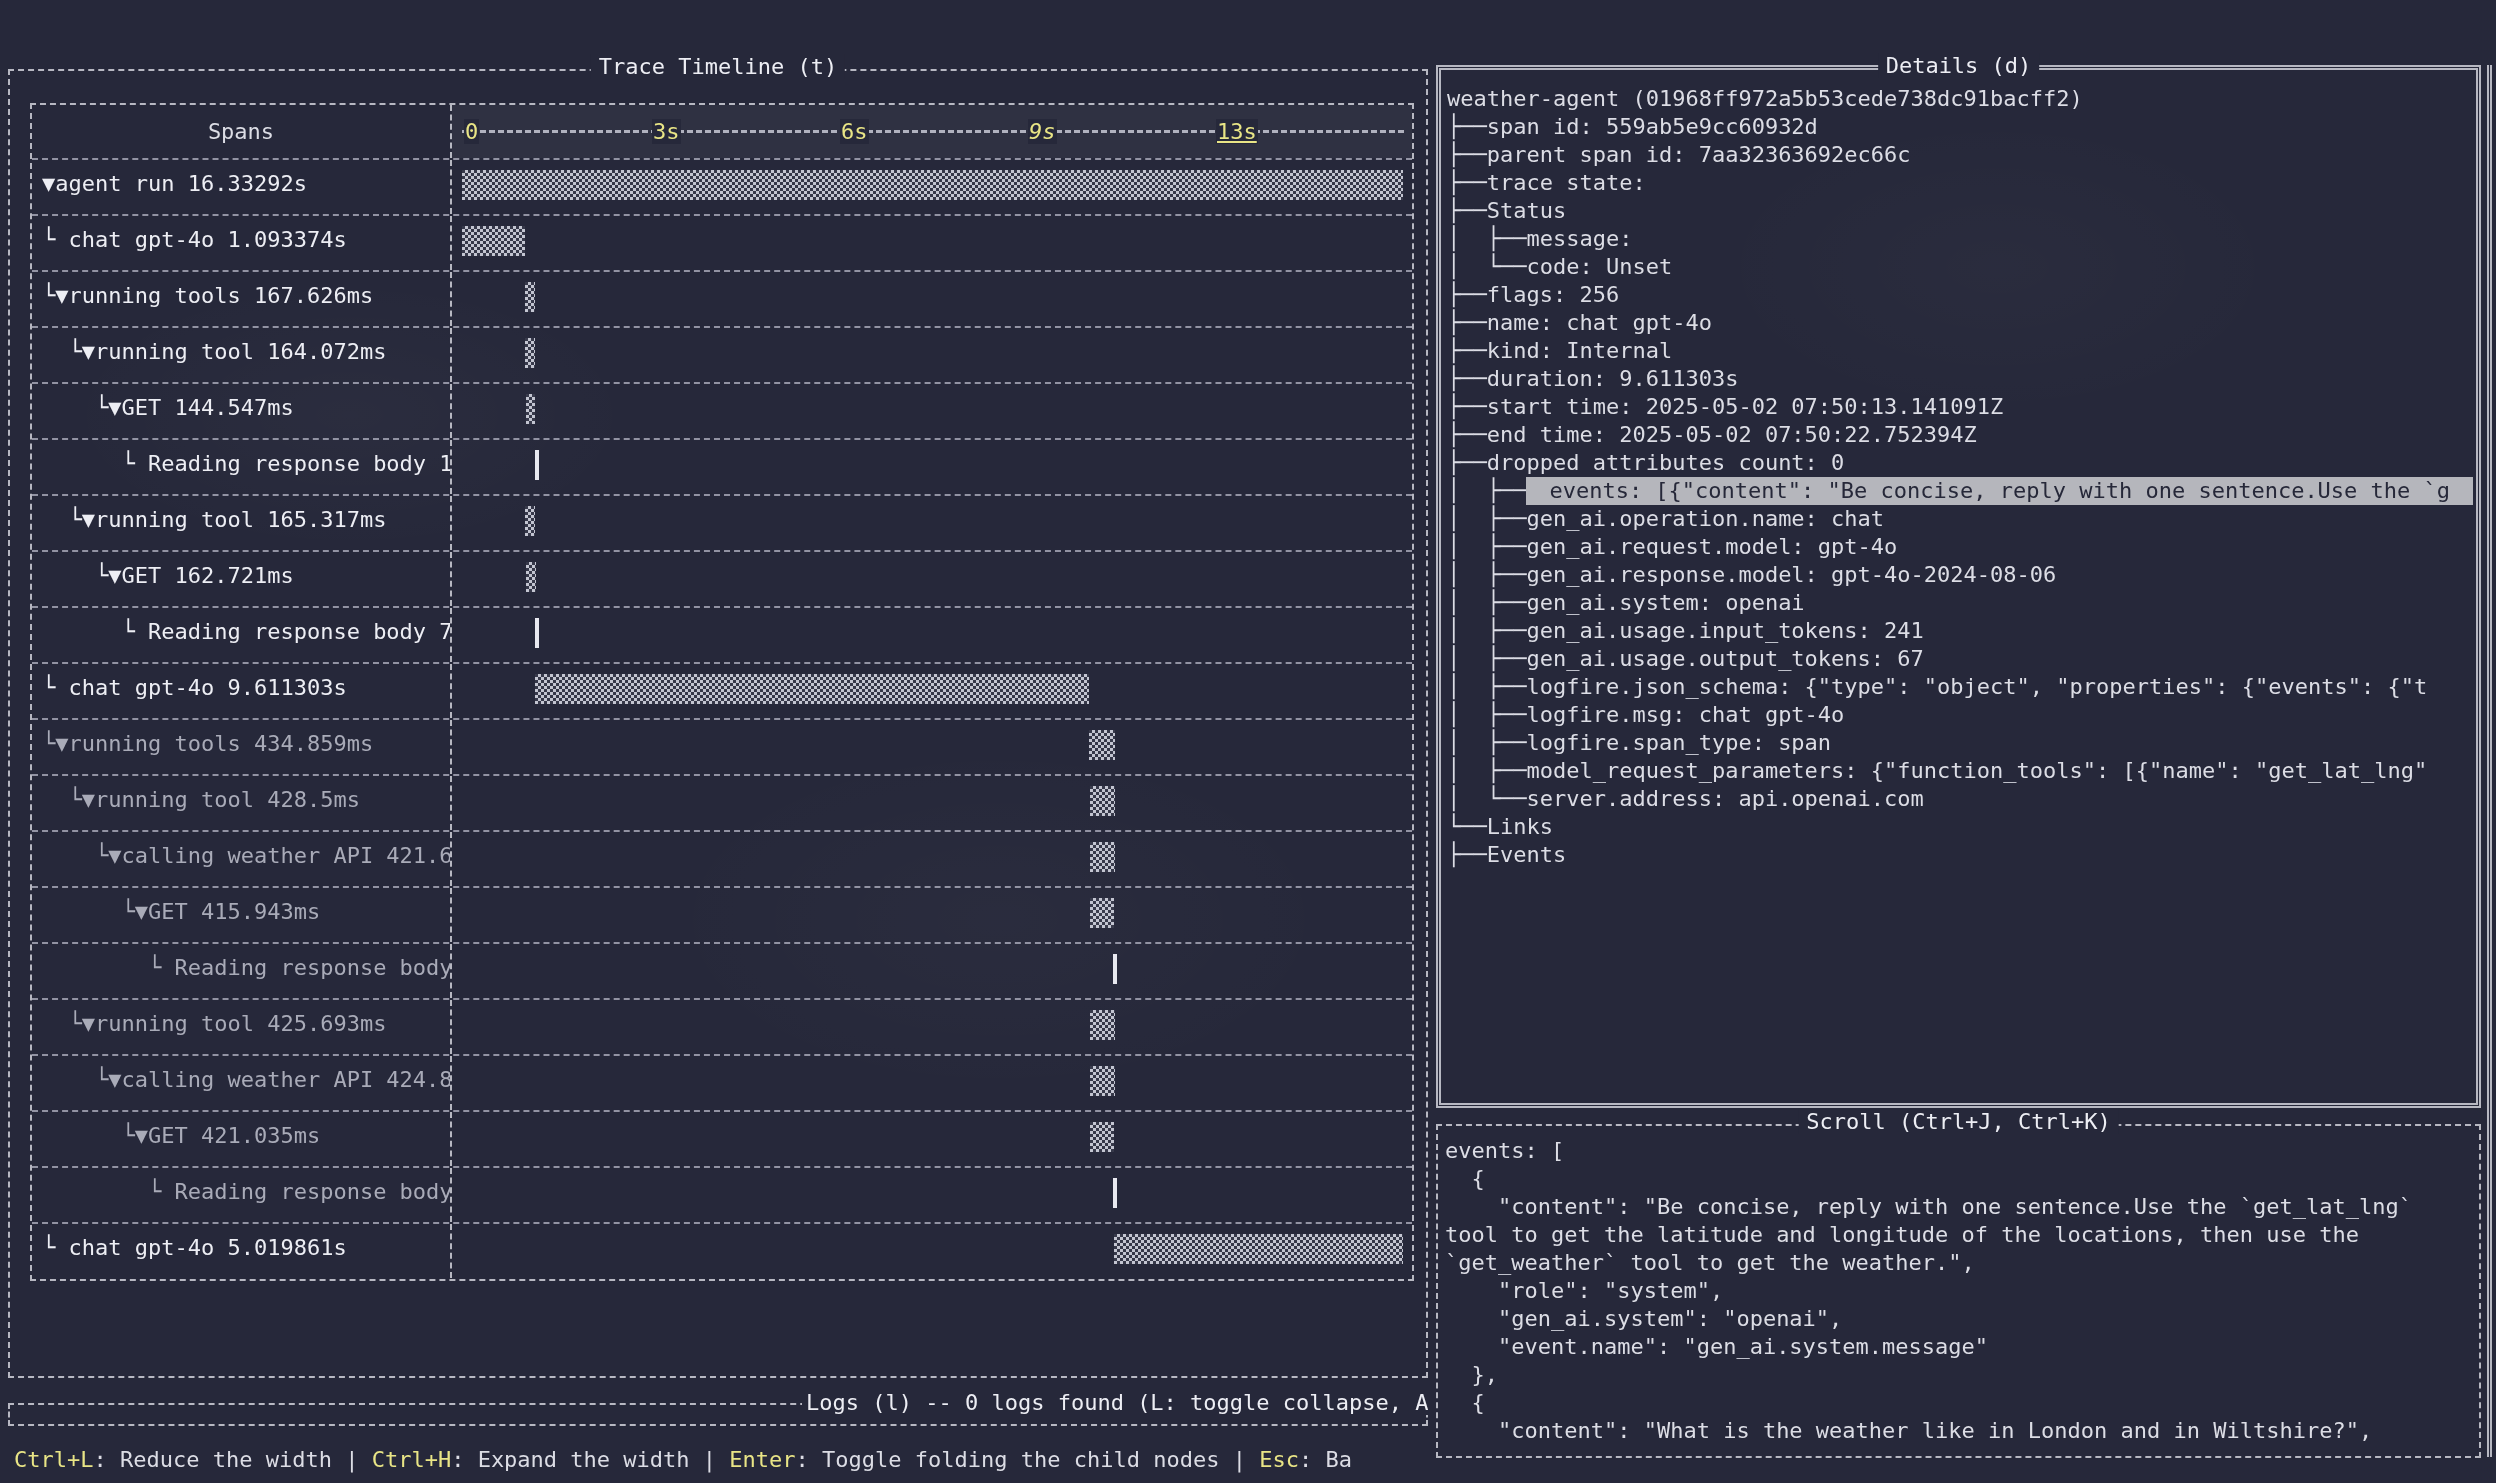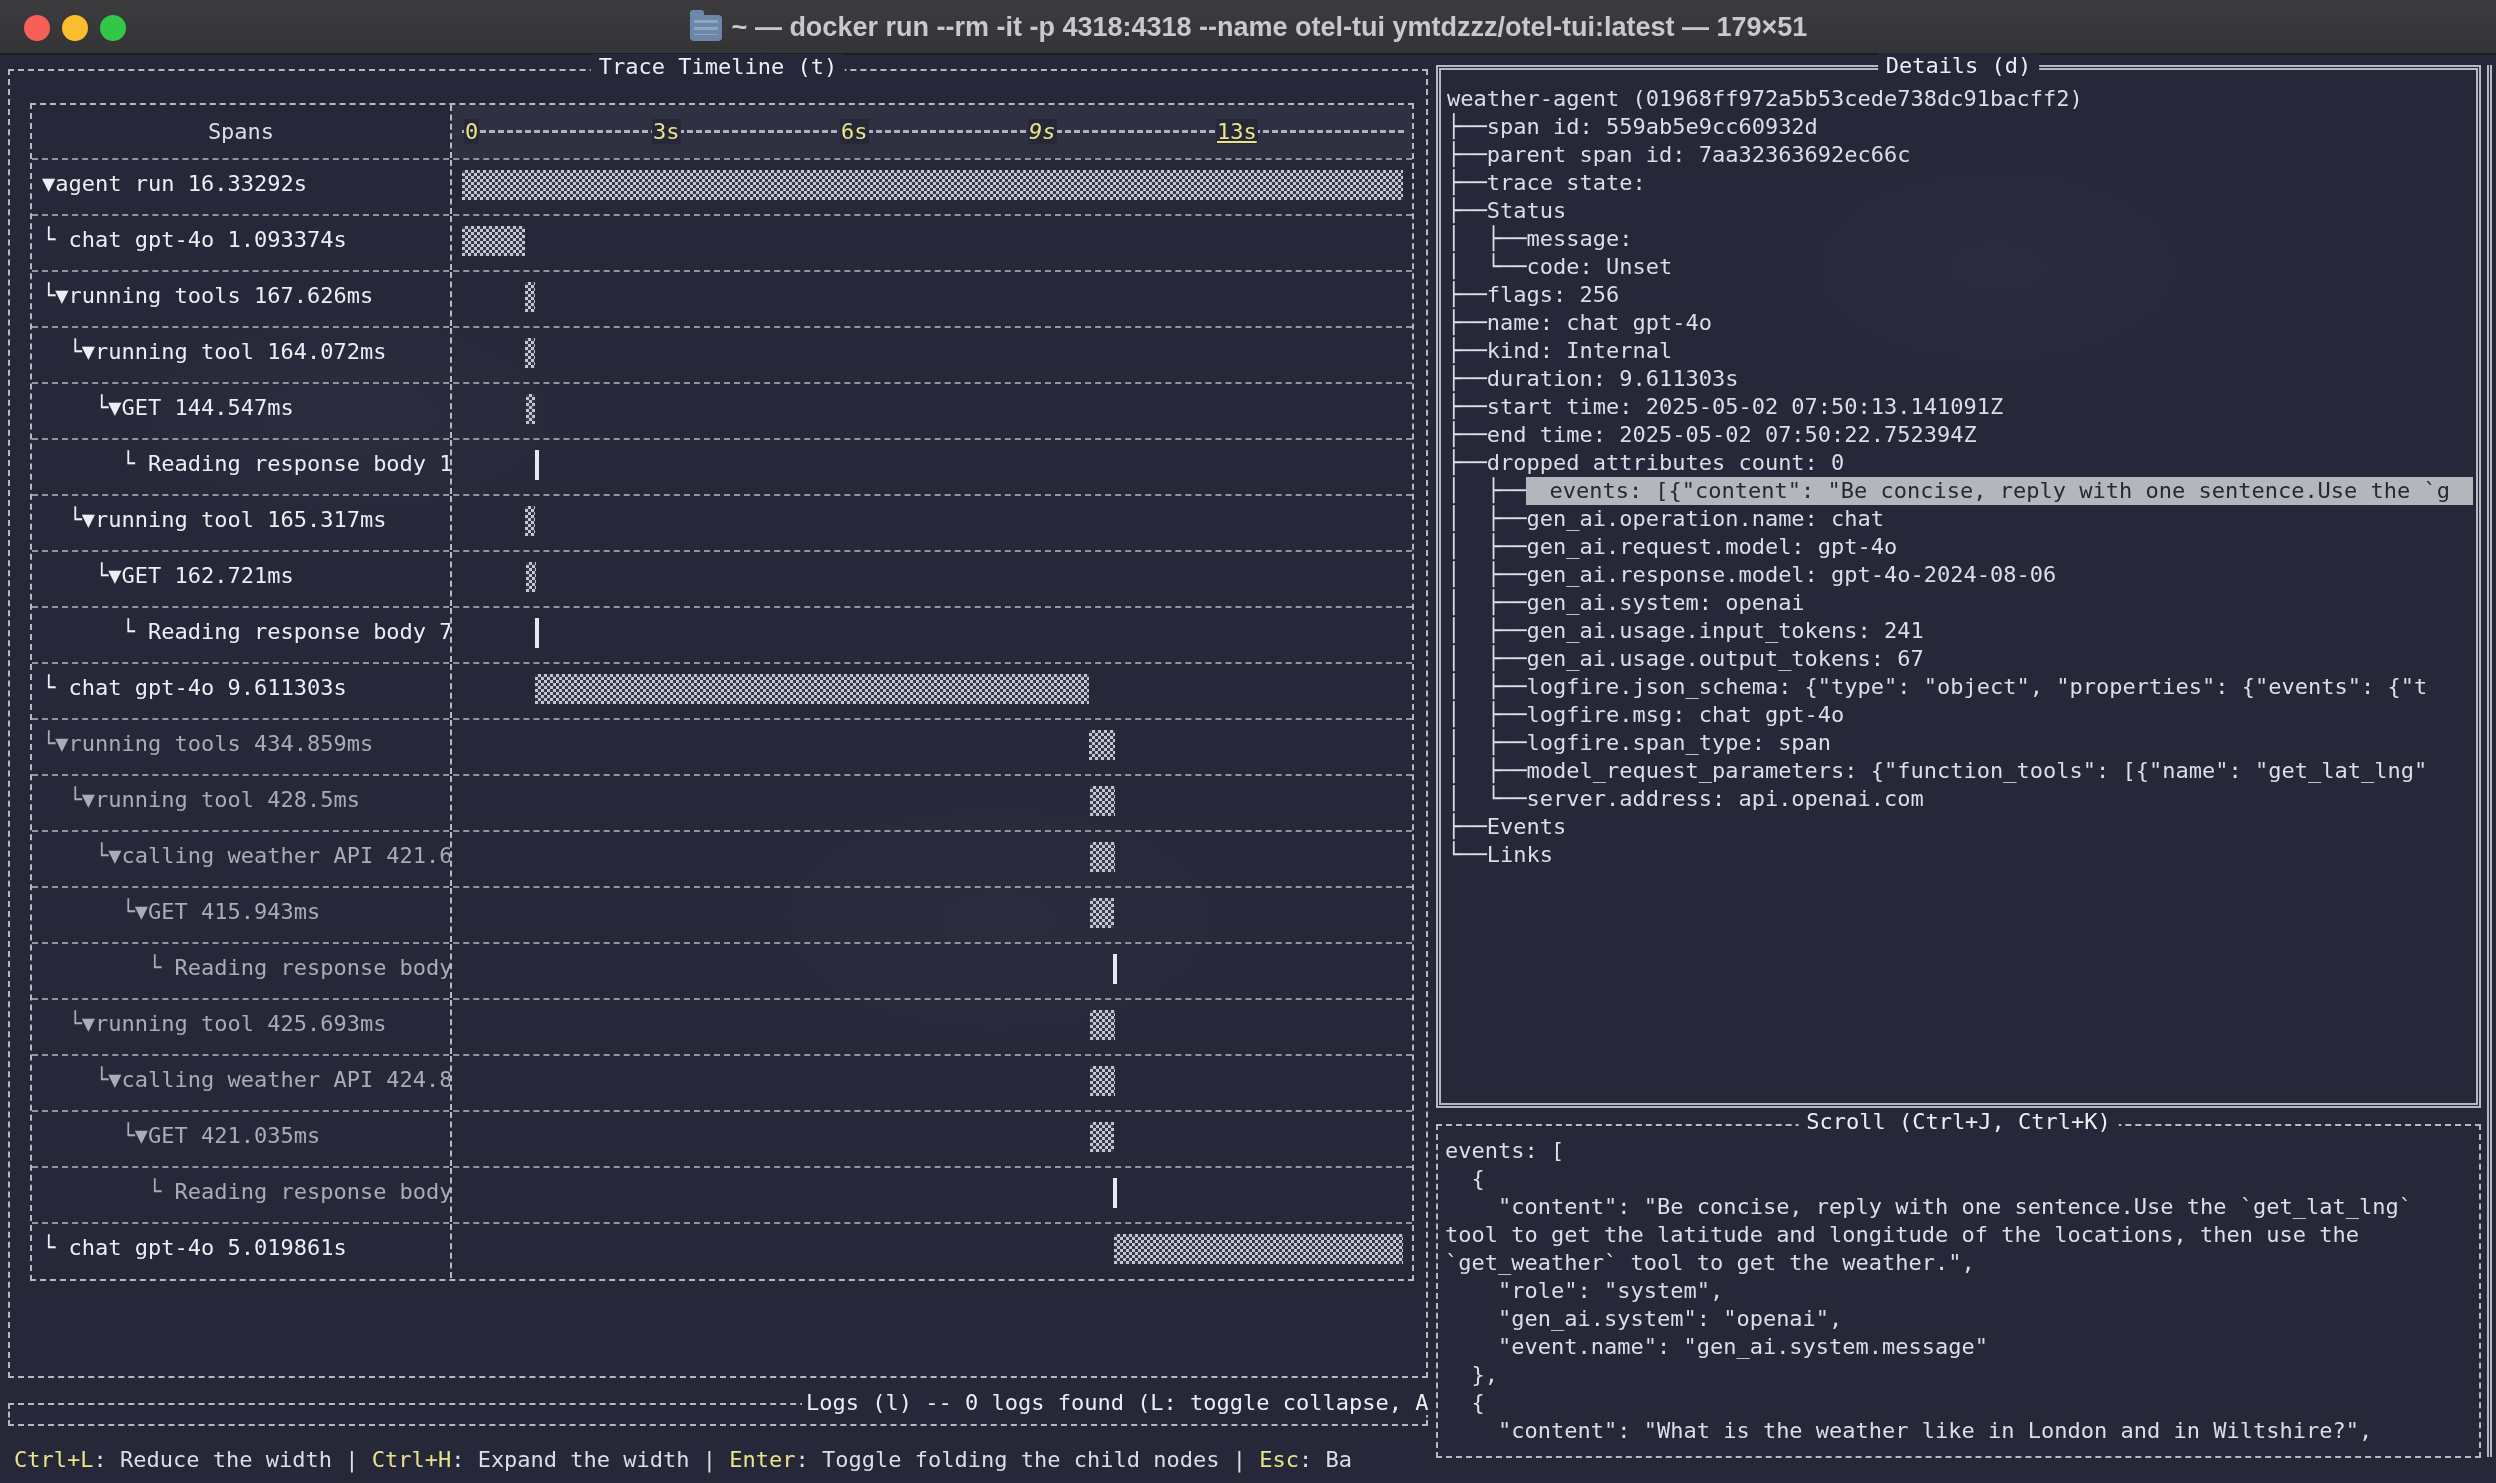--- a/index.html
+++ b/index.html
@@ -62,31 +62,20 @@
     white-space:nowrap;overflow:hidden;}
   .statusbar .key{color:var(--yellow);}
   .statusbar .sep{color:var(--text);}
   .edge-strip{position:absolute;left:2487px;top:65px;width:8px;height:1392px;border-left:5px double var(--border);}
 </style>
 </head>
 <body>
 
 <div id="app">
 
-  <div class="titlebar">
-    <div class="lights">
-      <div class="light red"></div>
-      <div class="light yellow"></div>
-      <div class="light green"></div>
-    </div>
-    <div class="win-title">
-      <span class="folder-ic"></span>
-      <span>~ — docker run --rm -it -p 4318:4318 --name otel-tui ymtdzzz/otel-tui:latest — 179×51</span>
-    </div>
-  </div>
 
   <div class="panel" style="left:8px;top:69px;width:1420px;height:1309px;">
     <div class="ptitle">Trace Timeline (t)</div>
   </div>
 
   <div class="stable">
     <div class="t-header">
       <div class="t-left h-spans">Spans</div>
       <div class="axis">
         <div class="axis-line"></div>
@@ -252,22 +241,22 @@
       <div class="dline">│  ├──gen_ai.request.model: gpt-4o</div>
       <div class="dline">│  ├──gen_ai.response.model: gpt-4o-2024-08-06</div>
       <div class="dline">│  ├──gen_ai.system: openai</div>
       <div class="dline">│  ├──gen_ai.usage.input_tokens: 241</div>
       <div class="dline">│  ├──gen_ai.usage.output_tokens: 67</div>
       <div class="dline">│  ├──logfire.json_schema: {"type": "object", "properties": {"events": {"t</div>
       <div class="dline">│  ├──logfire.msg: chat gpt-4o</div>
       <div class="dline">│  ├──logfire.span_type: span</div>
       <div class="dline">│  ├──model_request_parameters: {"function_tools": [{"name": "get_lat_lng"</div>
       <div class="dline">│  └──server.address: api.openai.com</div>
+      <div class="dline">└──Links</div>
       <div class="dline">├──Events</div>
-      <div class="dline">└──Links</div>
     </div>
 
   <div class="panel" style="left:1436px;top:1124px;width:1045px;height:334px;">
     <div class="ptitle">Scroll (Ctrl+J, Ctrl+K)</div>
   </div>
   <div class="tlines" id="scroll-lines" style="left:1445px;top:1137px;width:1030px;height:315px;">
       <div class="dline">events: [</div>
       <div class="dline">  {</div>
       <div class="dline">    "content": "Be concise, reply with one sentence.Use the `get_lat_lng`</div>
       <div class="dline">tool to get the latitude and longitude of the locations, then use the</div>

